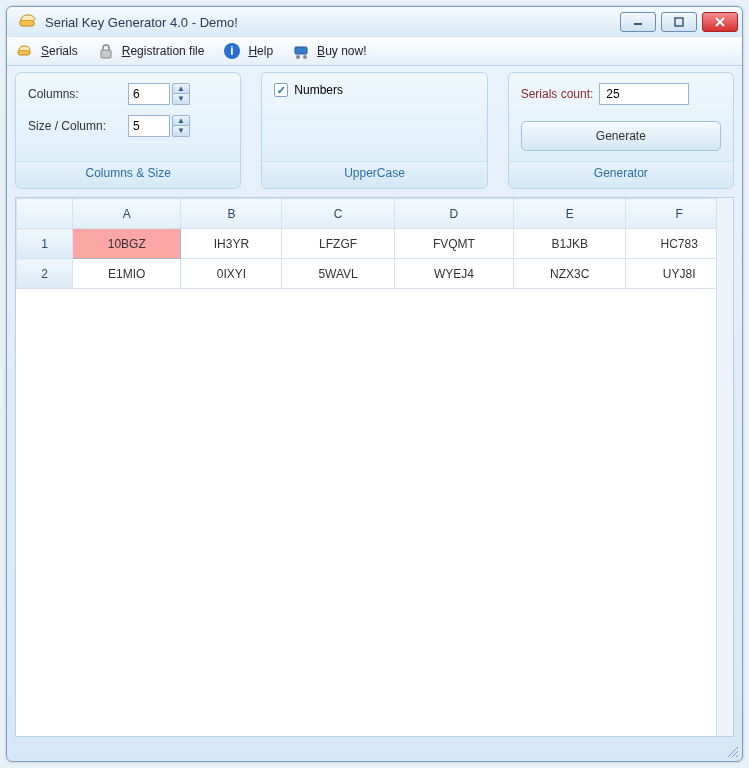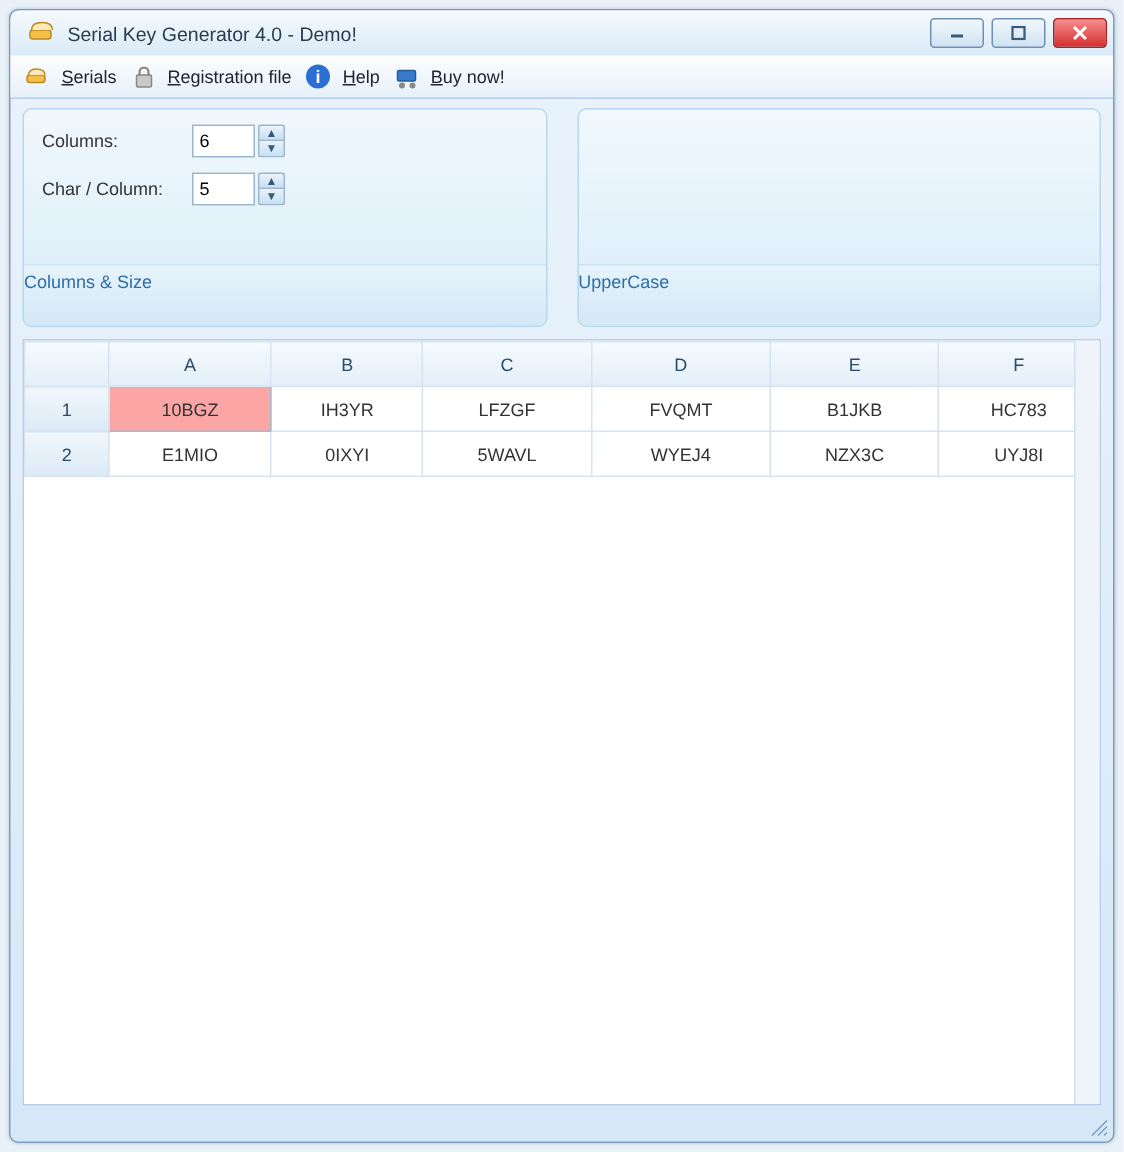--- a/index.html
+++ b/index.html
@@ -6,29 +6,29 @@
 body { background: #e8f0f8; padding: 6px; }
 .window { width: 737px; height: 756px; background: linear-gradient(#eaf3fb, #d6e8f7); border: 1px solid #7a9cc0; border-radius: 6px; box-shadow: 0 0 3px rgba(0,0,0,0.2); display: flex; flex-direction: column; }
 .titlebar { height: 30px; display: flex; align-items: center; padding: 0 4px; background: linear-gradient(#f5fafd, #d9eaf7); border-radius: 6px 6px 0 0; }
 .titlebar .app-icon { width: 22px; height: 22px; margin: 0 6px; display:flex; align-items:center; justify-content:center; }
 .titlebar .title { flex: 1; color: #2a3a4f; font-size: 13px; }
 .win-controls { display: flex; gap: 5px; }
 .win-btn { width: 36px; height: 20px; border: 1px solid #6d8fb6; border-radius: 3px; background: linear-gradient(#f2f8fc, #cfe2f2); display:flex; align-items:center; justify-content:center; cursor:pointer; }
 .win-btn.close { background: linear-gradient(#f58e8e, #d72f2f); border-color:#a82424; color:white; }
 .win-btn svg { display:block; }
 
-.toolbar { height: 20px; background: linear-gradient(#fdfefe, #e6f0f9); display:flex; align-items:center; padding: 14px 8px; gap: 8px; border-bottom:1px solid #b9ceea; }
+.toolbar { height: 20px; background: linear-gradient(#fdfefe, #e6f0f9); display:flex; align-items:center; padding: 14px 8px; gap: 18px; border-bottom:1px solid #b9ceea; }
 .toolbar .item { display:flex; align-items:center; gap:6px; cursor:pointer; color:#223; }
 .toolbar .item .ul { text-decoration: underline; }
 .tb-icon { width:20px; height:20px; display:flex; align-items:center; justify-content:center; }
 
 .panel-row { display:flex; gap:20px; padding: 6px 8px 4px 8px; }
 .panel { flex:1; background: linear-gradient(#f0f8fd, #d9ecf8); border:1px solid #b9d7ec; border-radius:6px; display:flex; flex-direction:column; }
 .panel-body { flex:1; padding:10px 12px; }
-.panel-footer { color:#2b6ea9; padding:4px 0 22px 0; border-top:1px solid #cde4f3; background:linear-gradient(#e6f3fb,#d3e8f6); border-radius:0 0 6px 6px; font-size:12px;margin-top:19px; }
+.panel-footer { text-align:center; color:#2b6ea9; padding:4px 0 8px 0; border-top:1px solid #cde4f3; background:linear-gradient(#e6f3fb,#d3e8f6); border-radius:0 0 6px 6px; font-size:12px; }
 
 .field-row { display:flex; align-items:center; margin-bottom:10px; }
 .field-row .lbl { width:100px; color:#333; }
 .spin-wrap { display:flex; align-items:center; }
 .spin-input { width:42px; height:22px; border:1px solid #9ab5d0; background:#fff; padding:2px 4px; }
 .spin-btns { display:flex; flex-direction:column; margin-left:2px; }
 .spin-btn { width:18px; height:11px; background:linear-gradient(#eaf4fb,#c7def0); border:1px solid #9ab5d0; display:flex; align-items:center; justify-content:center; font-size:8px; line-height:1; cursor:pointer; color:#3a5a7a; }
 .spin-btn:first-child { border-radius:2px 2px 0 0; }
 .spin-btn:last-child { border-radius:0 0 2px 2px; border-top:none; }
 
@@ -131,39 +131,53 @@
           <span class="lbl">Columns:</span>
           <div class="spin-wrap">
             <input class="spin-input" value="6" style="">
             <div class="spin-btns">
               <div class="spin-btn">▲</div>
               <div class="spin-btn">▼</div>
             </div>
           </div>
         </div>
         <div class="field-row">
-          <span class="lbl">Char / Column:</span>
+          <span class="lbl">Size / Column:</span>
           <div class="spin-wrap">
             <input class="spin-input" value="5" style="">
             <div class="spin-btns">
               <div class="spin-btn">▲</div>
               <div class="spin-btn">▼</div>
             </div>
           </div>
         </div>
       </div>
       <div class="panel-footer">Columns &amp; Size</div>
     </div>
 
     <div class="panel">
       <div class="panel-body">
+        <div class="chk-row">
+          <span class="chk checked"></span>
+          <span>Numbers</span>
+        </div>
       </div>
       <div class="panel-footer">UpperCase</div>
     </div>
 
+    <div class="panel">
+      <div class="panel-body">
+        <div class="field-row" style="margin-bottom:6px;">
+          <span class="gen-lbl">Serials count:</span>
+          <input class="count-input" value="25" style="">
+        </div>
+        <button class="gen-btn">Generate</button>
+      </div>
+      <div class="panel-footer">Generator</div>
+    </div>
   </div>
 
   <div class="grid-wrap">
     <div class="scroll-v"></div>
     <table class="grid">
       <thead>
         <tr>
           <th class="corner"></th>
           <th>A</th>
           <th>B</th>

